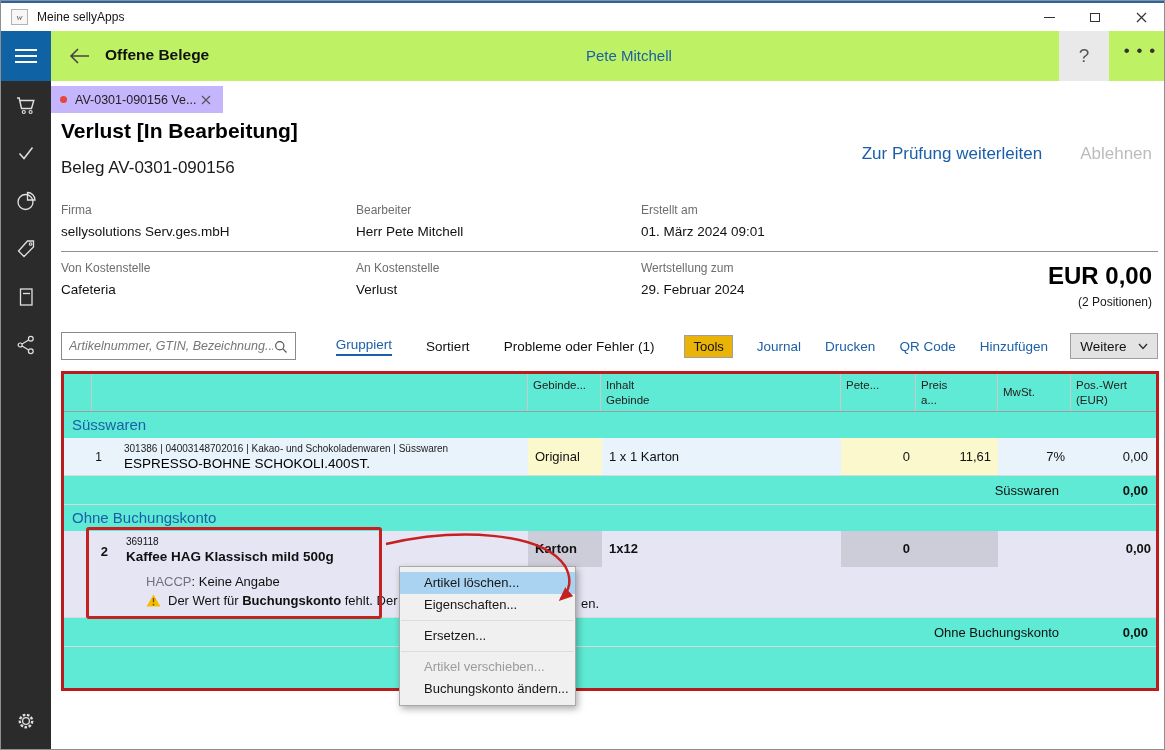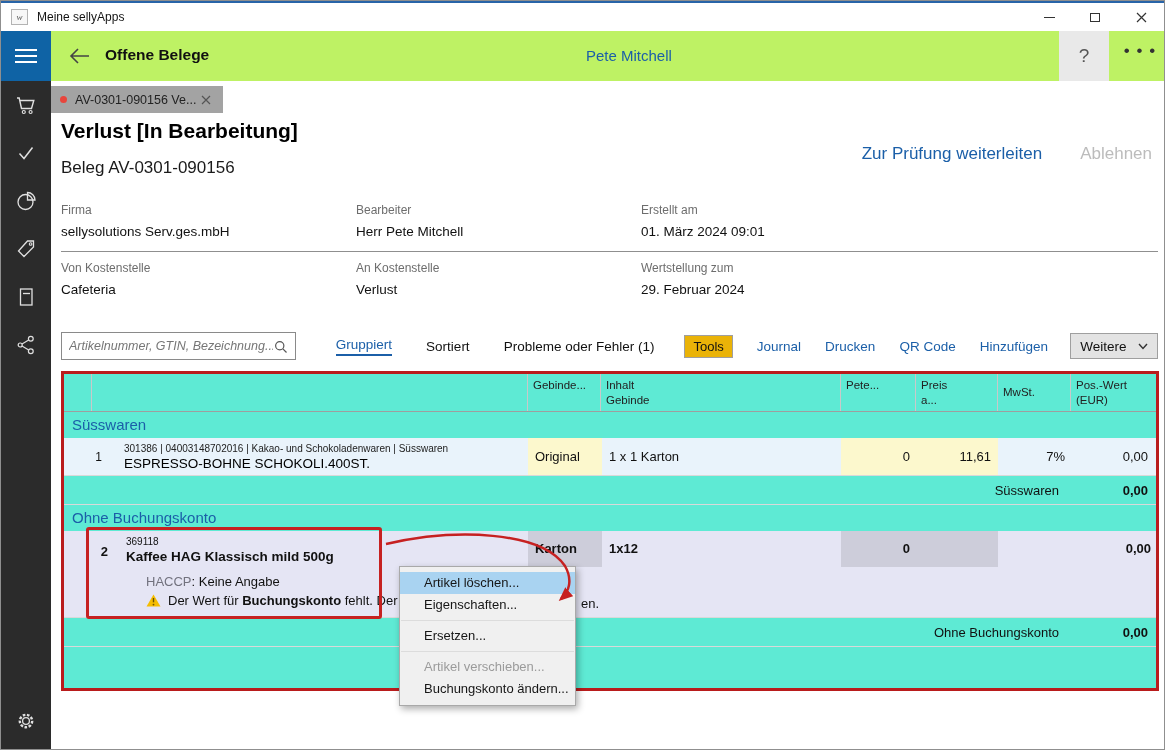--- a/index.html
+++ b/index.html
@@ -33,21 +33,21 @@
   .more-btn { position:absolute; left:1116px; top:0; width:46px; height:50px;
               display:flex; align-items:center; justify-content:center;
               font-size:17px; color:#333; letter-spacing:1px; line-height:0; padding-bottom:10px; }
 
   
   .sidebar { position:absolute; left:0; top:80px; width:50px; height:670px; background:#2b2b2b; }
   .side-icon { width:50px; height:48px; display:flex; align-items:center; justify-content:center; cursor:pointer; }
   .side-gear { position:absolute; left:0; bottom:6px; }
 
   
-  .tab { position:absolute; left:50px; top:85px; width:172px; height:27px; background:#a3a3a3;
+  .tab { position:absolute; left:50px; top:85px; width:172px; height:27px; background:#c4b5fd;
          display:flex; align-items:center; padding:12px 9px; }
   .tab-dot { width:7px; height:7px; border-radius:50%; background:#e8453c; margin-right:8px; flex:none; }
   .tab-label { font-size:12.5px; color:#222; flex:1; white-space:nowrap; }
   .tab-close { display:flex; align-items:center; justify-content:center; width:16px; height:16px; }
 
   
   .doc-title { position:absolute; left:60px; top:118px; font-size:21px; font-weight:bold; color:#000; }
   .doc-subtitle { position:absolute; left:60px; top:157px; font-size:17px; color:#1a1a1a; }
   .doc-actions { position:absolute; right:12px; top:143px; display:flex; gap:38px; font-size:17px; }
   .act-forward { color:#1b5fa8; cursor:pointer; }
@@ -271,20 +271,24 @@
     <div class="fvalue">Cafeteria</div>
   </div>
   <div class="field f-b1">
     <div class="flabel">An Kostenstelle</div>
     <div class="fvalue">Verlust</div>
   </div>
   <div class="field f-b2">
     <div class="flabel">Wertstellung zum</div>
     <div class="fvalue">29. Februar 2024</div>
   </div>
+  <div class="total-block">
+    <div class="total-amount">EUR 0,00</div>
+    <div class="total-pos">(2 Positionen)</div>
+  </div>
 
   <div class="toolbar">
     <div class="search-wrap">
       <input type="text" placeholder="Artikelnummer, GTIN, Bezeichnung..." style="">
       <svg width="15" height="15" viewBox="0 0 20 20">
         <circle cx="9" cy="9" r="5.5" fill="none" stroke="#555" stroke-width="1.6"></circle>
         <path d="M13.2 13.2 L18 18" stroke="#555" stroke-width="1.6"></path>
       </svg>
     </div>
     <span class="tgl tgl-grouped">Gruppiert</span>

